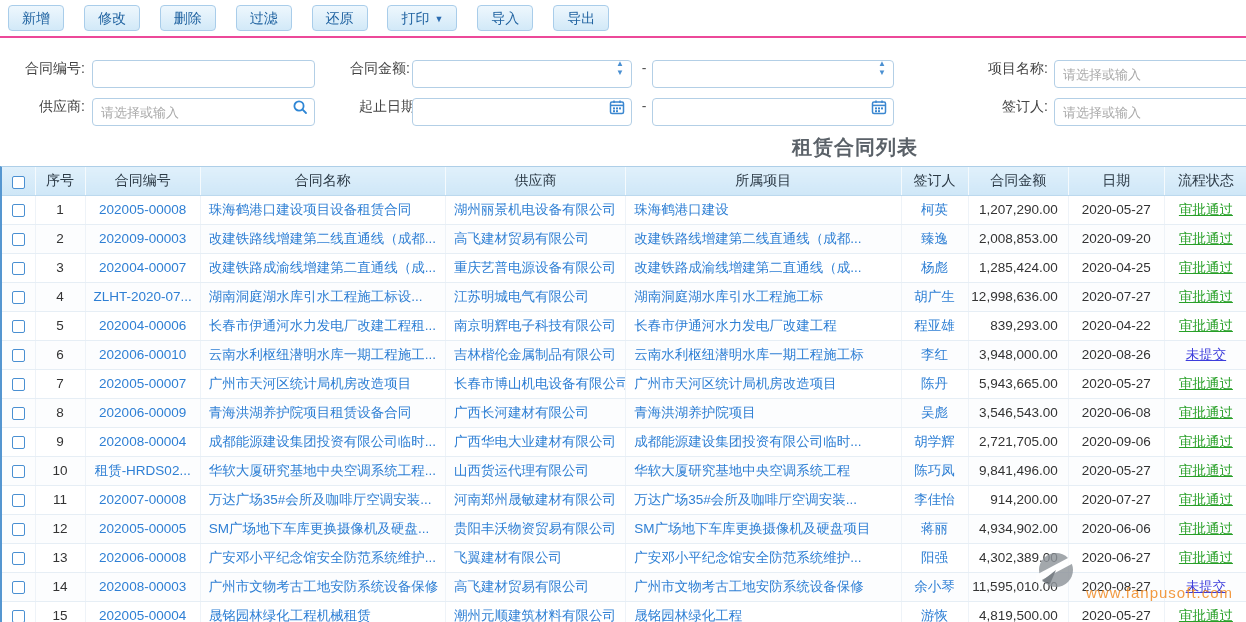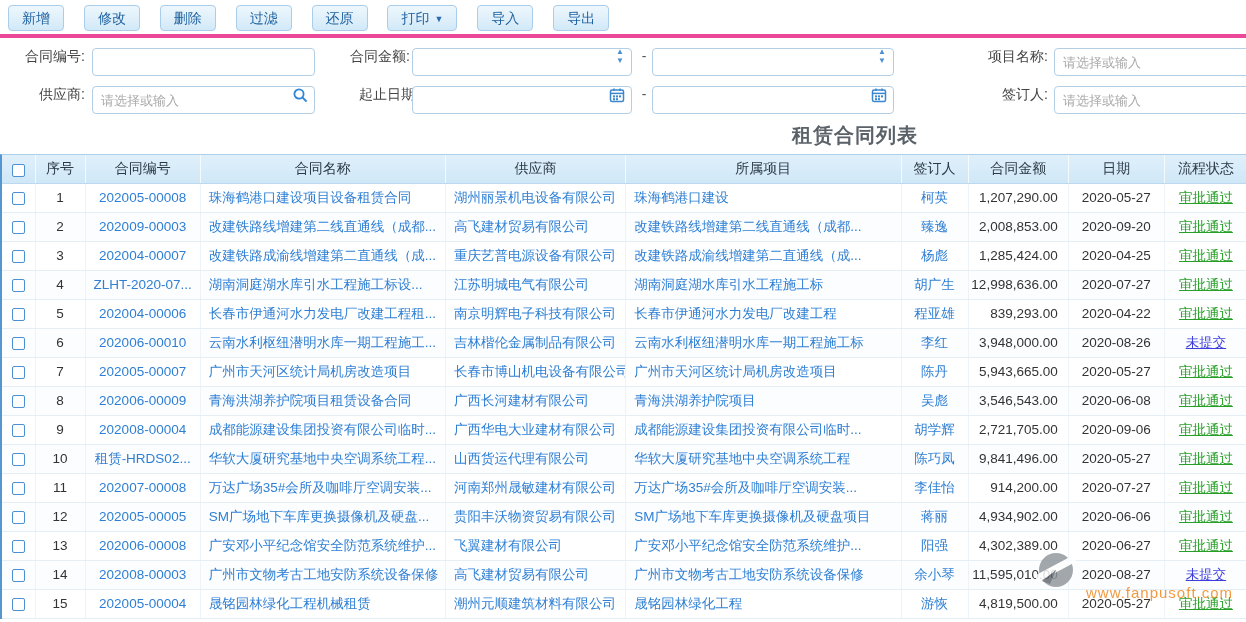--- a/index.html
+++ b/index.html
@@ -1,28 +1,28 @@
 <!DOCTYPE html>
 <html style="--link: #2e7fd4; --ok: #28a028; --pending: #3d3ddc; --wm-orange: #f08519;"><head>
 <meta charset="utf-8">
 <style>
   * { margin:0; padding:0; box-sizing:border-box; }
   html,body { width:1246px; height:622px; overflow:hidden; background:#fff;
     font-family:"Liberation Sans","DejaVu Sans",sans-serif; font-size:14px; color:#333; }
   .page { position:relative; width:1246px; height:622px; overflow:hidden; }
 
   
-  .toolbar { height:38px; padding:5px 0 0 8px; border-bottom:4px solid #ec4899; white-space:nowrap; }
+  .toolbar { height:38px; padding:5px 0 0 8px; border-bottom:2px solid #ec4899; white-space:nowrap; }
   .tbtn { display:inline-block; height:26px; line-height:24px; padding:0 13px; margin-right:16px;
     background:linear-gradient(#eef7fd,#d2e9f8); border:1px solid #a9cdea; border-radius:4px;
     color:#1f62a0; font-size:14px; cursor:pointer; }
   .tbtn .caret { font-size:9px; color:#2a6bb0; margin-left:5px; vertical-align:1px; }
 
   
-  .filters { padding-top:0; }
+  .filters { padding-top:12px; }
   .filter-row { position:relative; height:38px; }
   .f-label { position:absolute; top:10px; text-align:right; color:#444; }
   .f-input { position:absolute; top:5px; height:28px; border:1px solid #b3cfe6; border-radius:4px;
     background:#fff; padding:0 8px; font-size:13px; color:#333; outline:none; width:100%; }
   .f-input::placeholder { color:#a9a9a9; }
   .f-box { position:absolute; top:5px; height:28px; }
   .f-box input { width:100%; }
   .dash { position:absolute; top:10px; text-align:center; color:#555; }
   .spinner { position:absolute; right:7px; top:4px; width:10px; display:flex; flex-direction:column;
     align-items:center; line-height:9px; font-size:8px; color:#4a90d2; cursor:pointer; }

